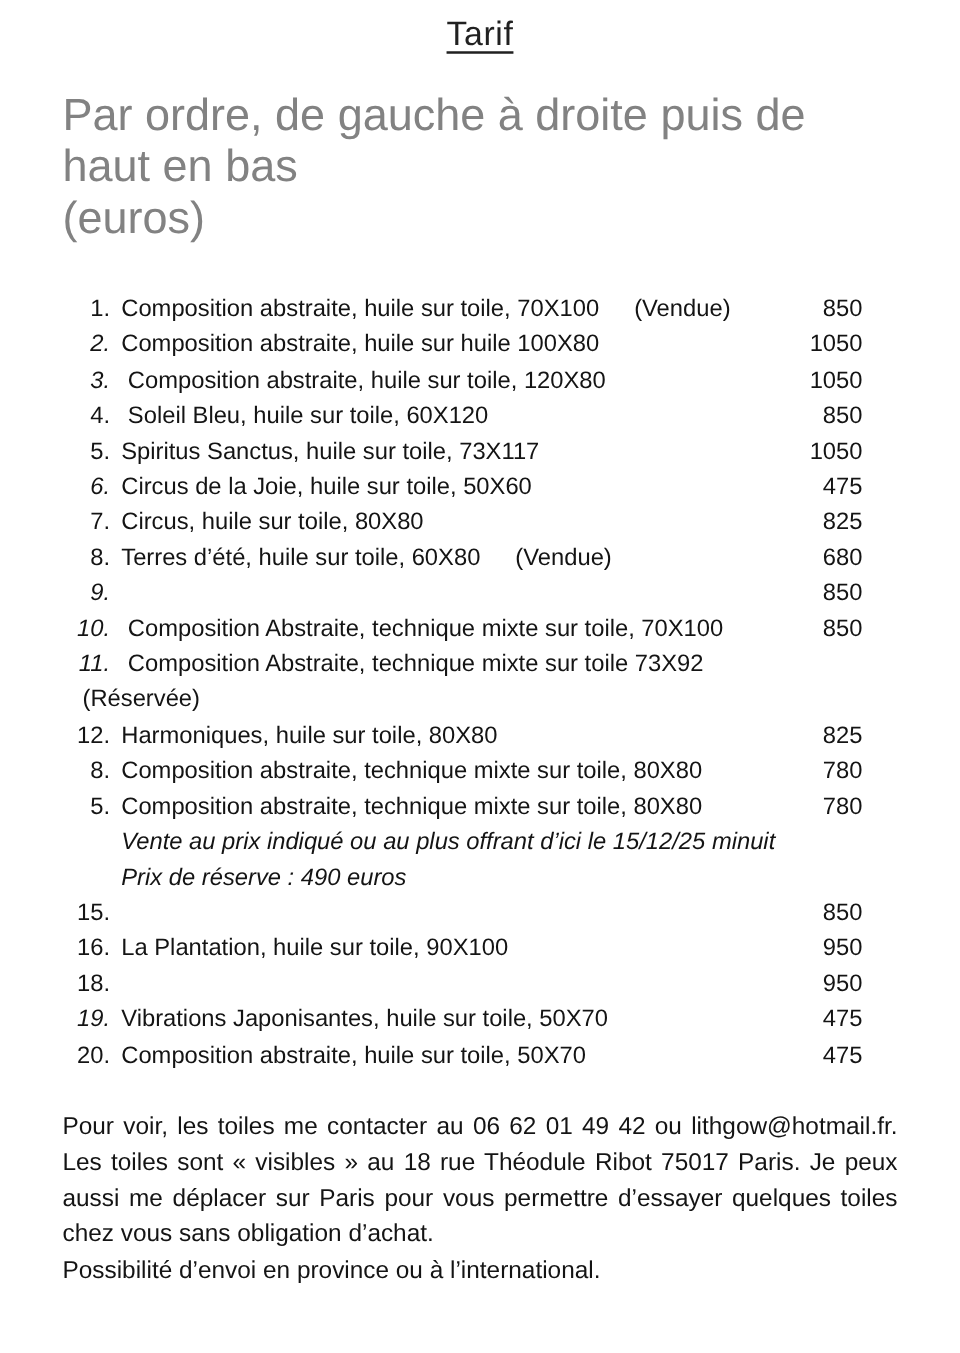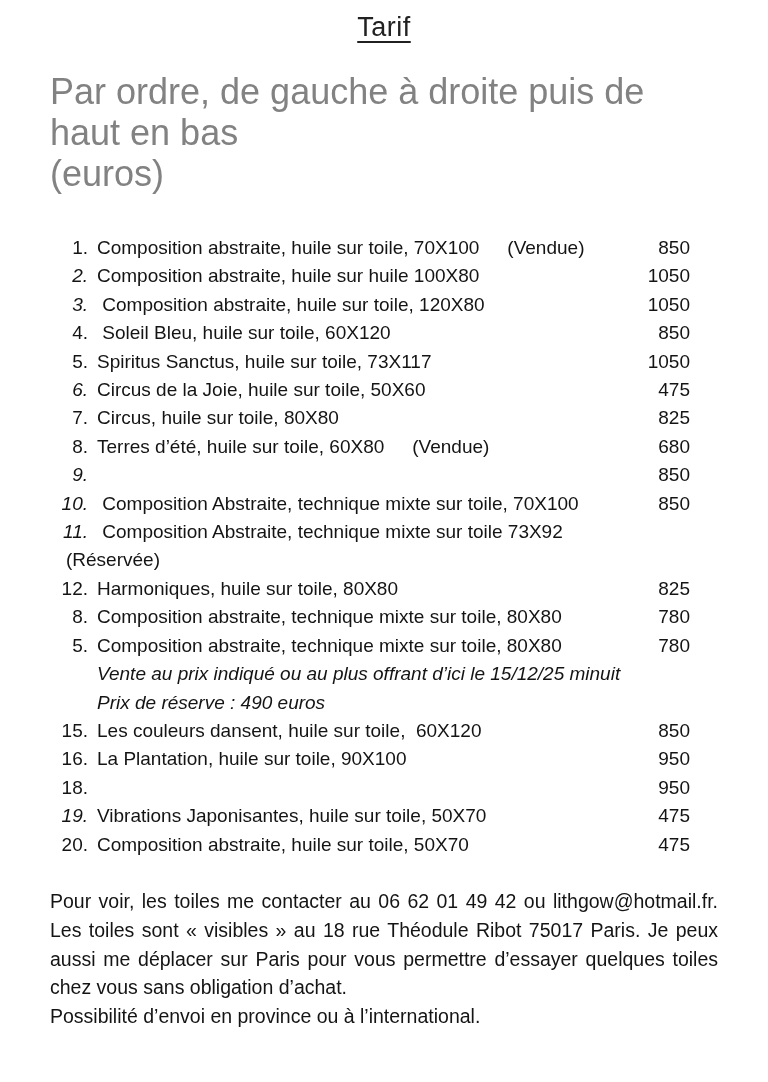--- a/index.html
+++ b/index.html
@@ -151,21 +151,20 @@
       </div>
       <div class="row">
         <span class="num">5.</span>
         <span class="name">Composition abstraite, technique mixte sur toile, 80X80</span>
         <span class="price">780</span>
       </div>
       <div class="extra it ind">Vente au prix indiqué ou au plus offrant d’ici le 15/12/25 minuit</div>
       <div class="extra it ind">Prix de réserve : 490 euros</div>
       <div class="row">
         <span class="num">15.</span>
-        <span class="name">Les couleurs dansent, huile sur toile,  60X120</span>
         <span class="price">850</span>
       </div>
       <div class="row">
         <span class="num">16.</span>
         <span class="name">La Plantation, huile sur toile, 90X100</span>
         <span class="price">950</span>
       </div>
       <div class="row">
         <span class="num">18.</span>
         <span class="price">950</span>

